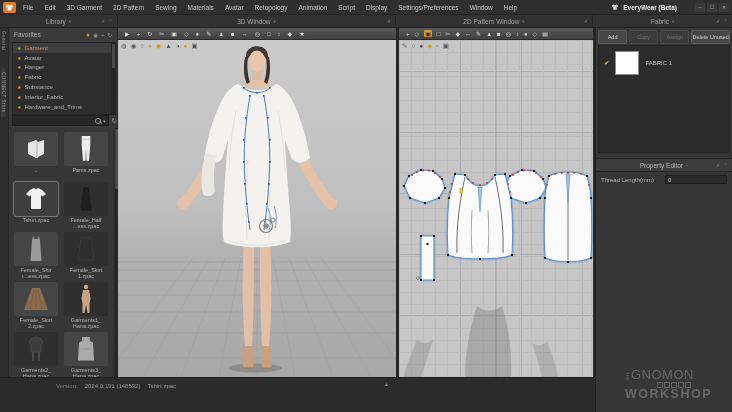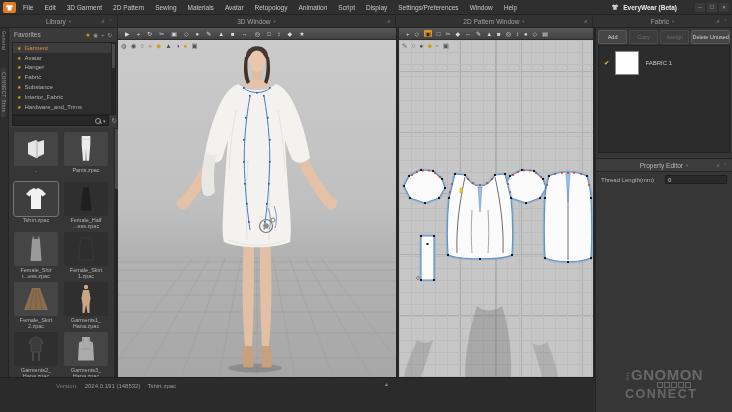--- a/index.html
+++ b/index.html
@@ -104,21 +104,21 @@
   
   .statusbar{position:absolute;left:0;top:377px;width:595px;height:35px;background:#2b2b2b;
              border-top:1px solid #1f1f1f;box-sizing:border-box;font-size:6px;color:#9a9a9a}
   .sbtext{position:absolute;left:56px;top:5px;display:flex;gap:7px;white-space:nowrap}
   .sbver{color:#7c7c7c}
   .tltoggle{position:absolute;left:384px;top:3px;font-size:5px;color:#8c8c8c}
   
   .watermark{position:absolute;right:1px;bottom:13px;width:106px;opacity:.55;color:#909090;z-index:20;pointer-events:none}
   .wm1{display:flex;align-items:flex-end}
   .wmthe{writing-mode:vertical-rl;font-size:4px;letter-spacing:.5px;margin-right:1px}
-  .wmname{font-size:15px;font-weight:bold;letter-spacing:.5px;line-height:12px}
+  .wmname{font-size:13px;font-weight:normal;letter-spacing:.5px;line-height:12px}
   .wmboxes{display:flex;gap:1px;margin:1px 0 1px 32px}
   .wmboxes i{width:6px;height:6px;border:1px solid #909090;box-sizing:border-box;display:block}
   .wmsub{font-size:12.5px;font-weight:bold;letter-spacing:1.5px;line-height:10px}
 </style>
 </head>
 <body>
 
 <div class="app">
 
   <div class="menubar">
@@ -615,16 +615,16 @@
       <span class="wmthe">THE</span>
       <span class="wmname">GNOMON</span>
     </div>
     <div class="wmboxes">
         <i></i>
         <i></i>
         <i></i>
         <i></i>
         <i></i>
       </div>
-    <div class="wmsub">CONNECT</div>
+    <div class="wmsub">WORKSHOP</div>
   </div>
 
 </div>
 
 </body></html>

